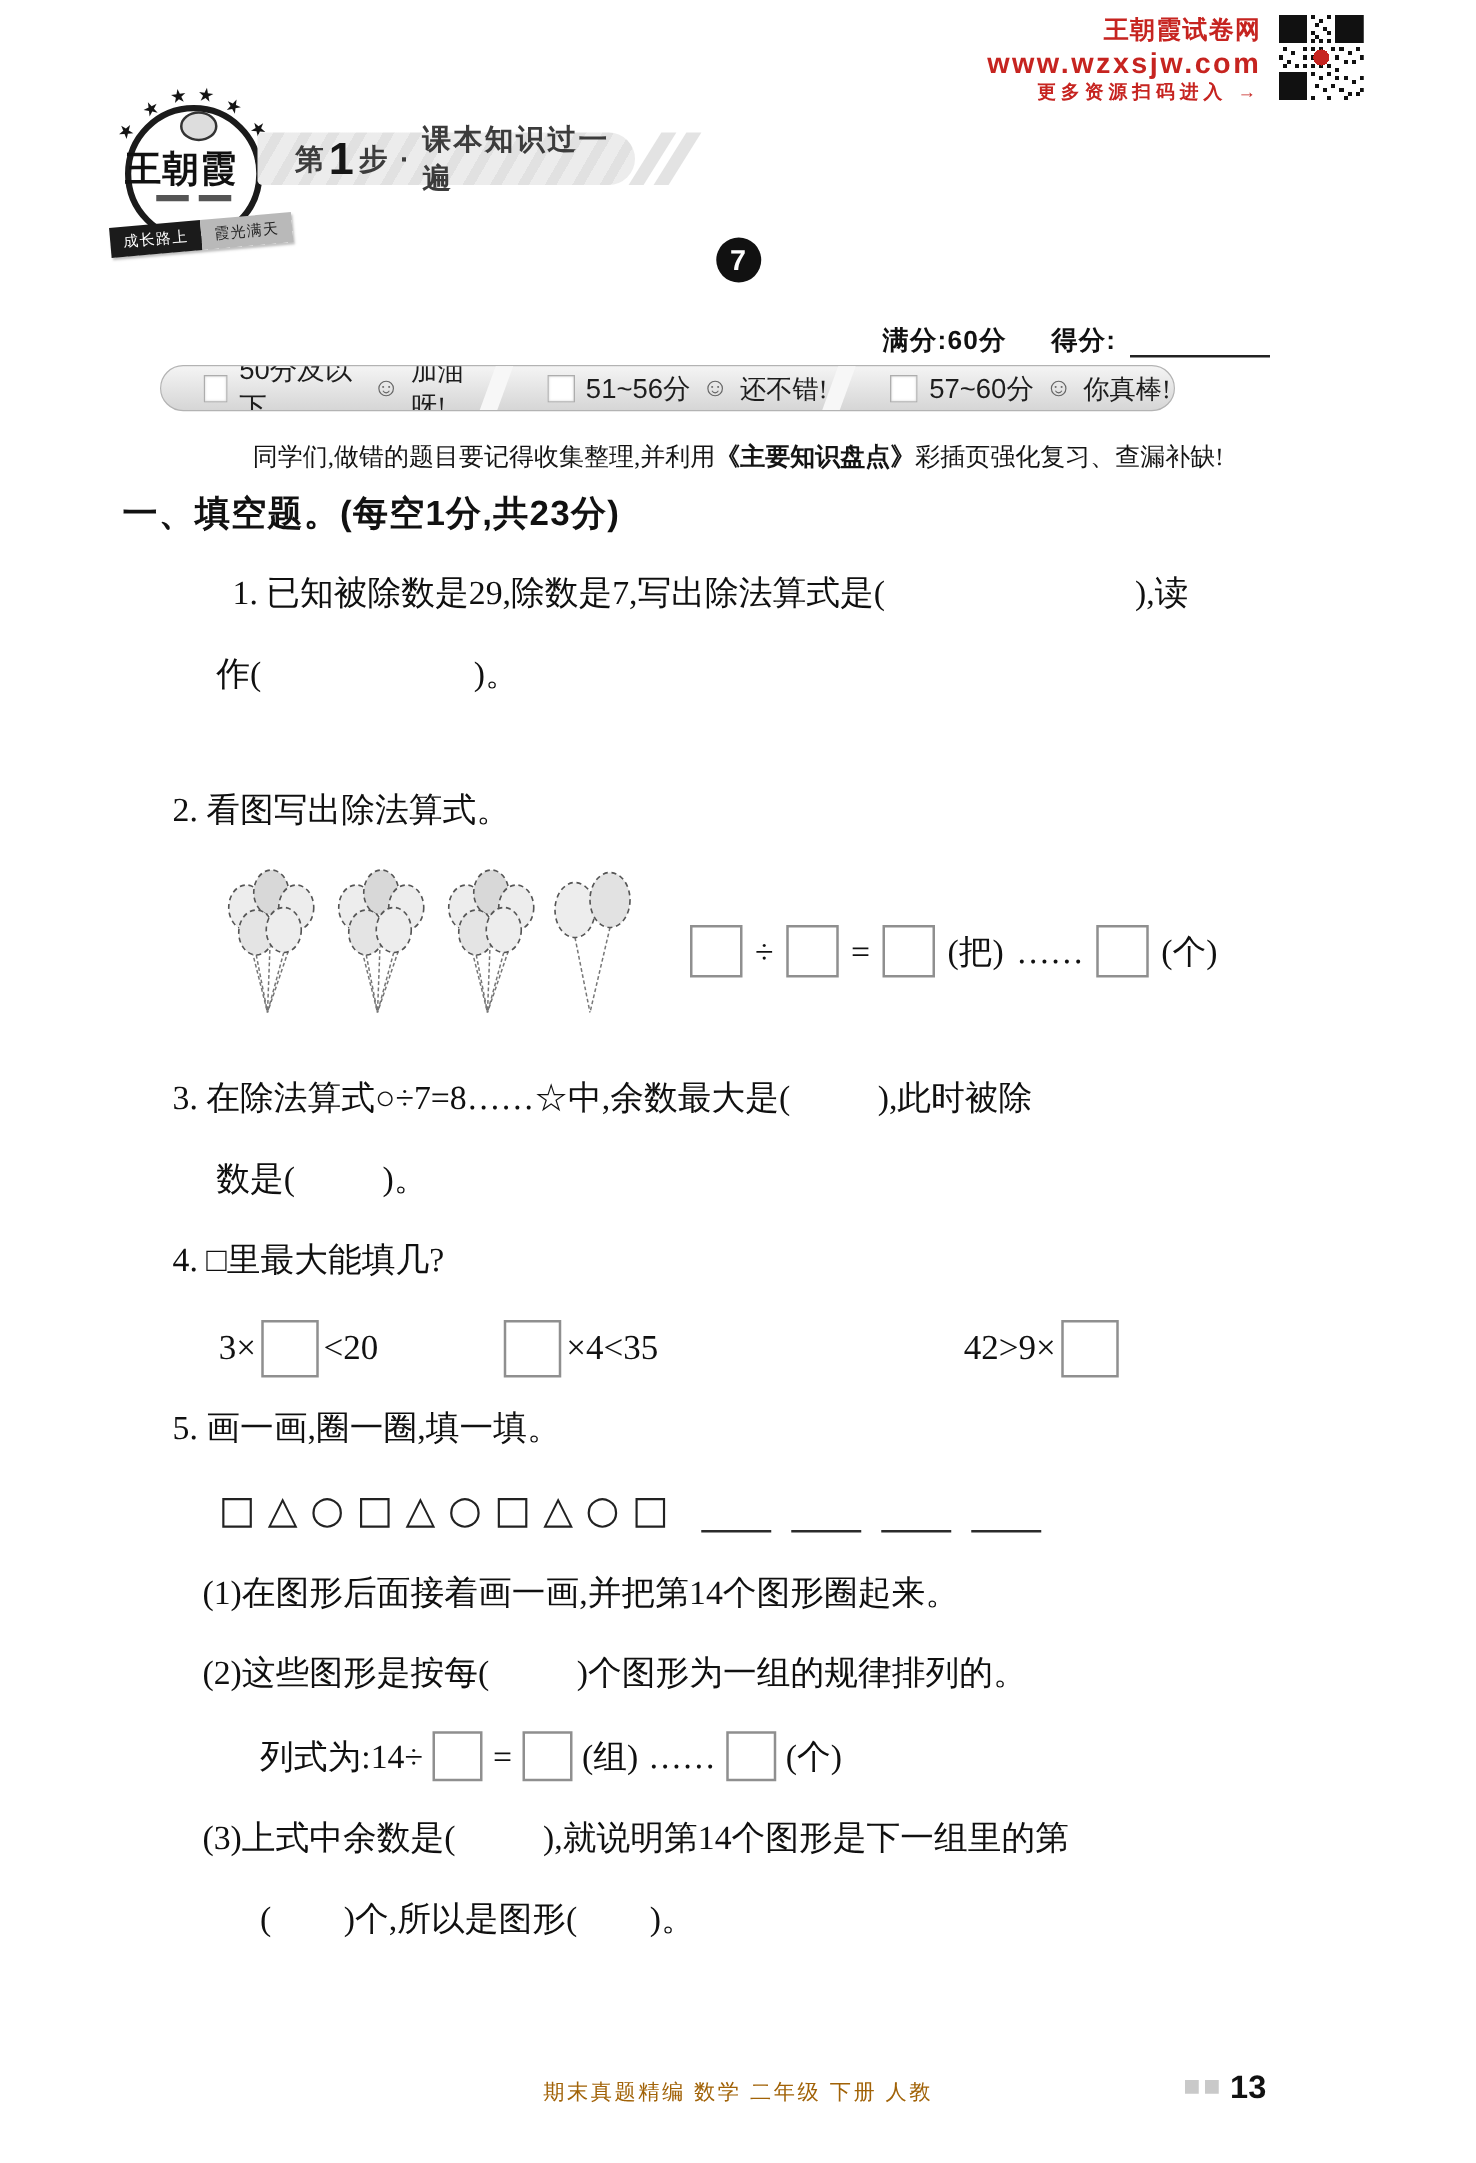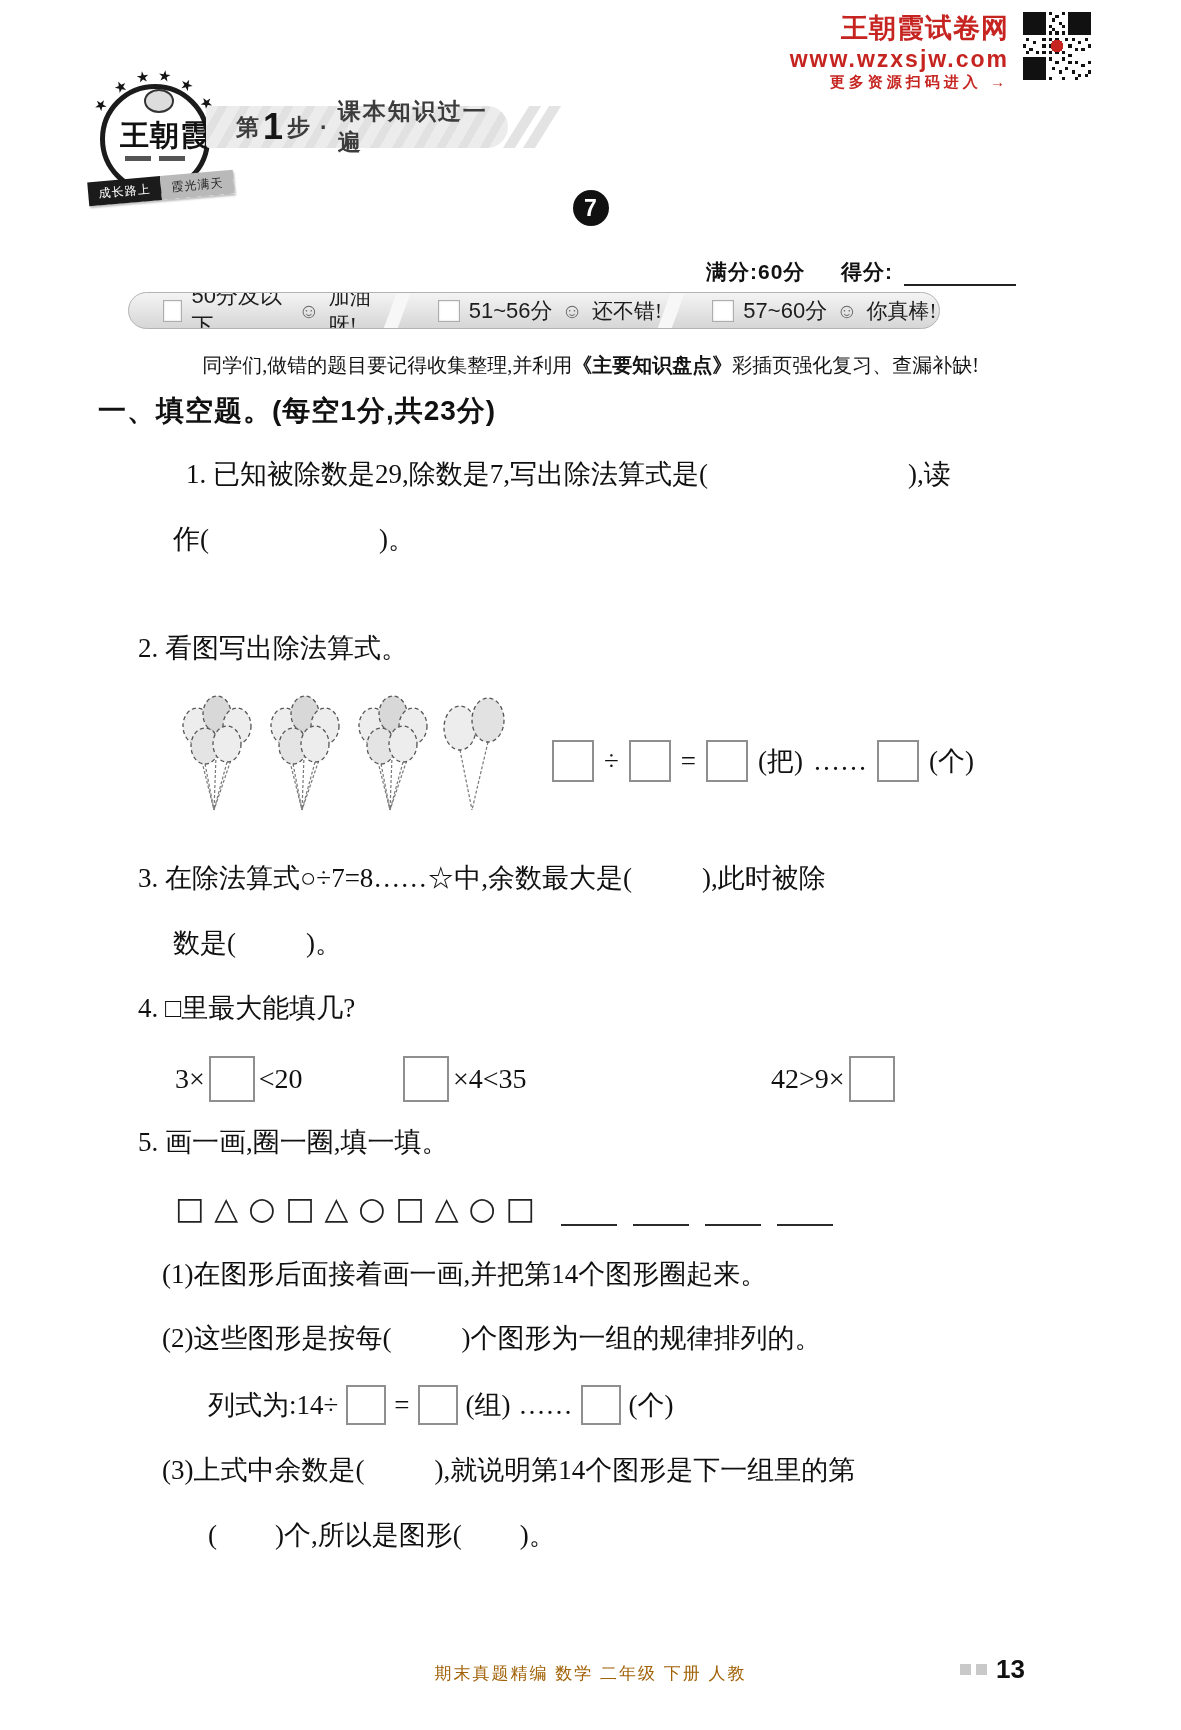--- a/index.html
+++ b/index.html
@@ -1,33 +1,33 @@
 <!DOCTYPE html>
 <html><head>
 <meta charset="utf-8">
 <style>
   * { margin:0; padding:0; box-sizing:border-box; }
   body { width:1181px; height:1730px; background:#ffffff; position:relative;
          font-family:"Liberation Sans", sans-serif; color:#111; overflow:hidden; }
 
   
   .site-logo { position:absolute; top:10px; right:172px; text-align:right; color:#c62420; }
-  .site-logo .name { font-size:27px; font-weight:bold; letter-spacing:1px; }
+  .site-logo .name { font-size:20px; font-weight:bold; letter-spacing:1px; }
   .site-logo .url  { font-size:23px; font-weight:bold; letter-spacing:2px; }
   .site-logo .tag  { font-size:15px; font-weight:bold; letter-spacing:4px;text-align:right; }
   .qr { position:absolute; top:12px; right:90px; width:68px; height:68px; }
 
   
   .stamp { position:absolute; left:92px; top:70px; width:134px; height:136px; }
   .stamp .star { position:absolute; font-size:15px; color:#141414; }
   .ring { position:absolute; left:8px; top:14px; width:110px; height:110px; border:5px solid #1b1b1b;
           border-radius:50%; background:#fff; }
   .portrait { position:absolute; left:50%; top:19px; transform:translateX(-50%);
               width:30px; height:24px; border:2px solid #333; border-radius:50%; background:#ddd; }
-  .stamp-name { position:absolute; left:8px; top:46px; width:110px; text-align:right;
+  .stamp-name { position:absolute; left:8px; top:46px; width:110px; text-align:left;
                 font-family:"Liberation Serif", serif; font-weight:bold; font-size:29px; letter-spacing:1px; }
   .stamp-sub { position:absolute; left:8px; top:86px; width:110px; display:flex; justify-content:center; gap:8px; }
   .stamp-sub i { width:26px; height:5px; background:#555; }
   .ribbon { position:absolute; left:-4px; top:106px; width:146px; height:24px; transform:rotate(-5deg);
             display:flex; box-shadow:1px 2px 2px rgba(0,0,0,.25); }
   .ribbon .r1 { flex:1; background:#1b1b1b; color:#fff; font-size:12px; display:flex;
                 align-items:center; justify-content:center; letter-spacing:1px; }
   .ribbon .r2 { flex:1; background:#b9b9b9; color:#222; font-size:12px; display:flex;
                 align-items:center; justify-content:center; letter-spacing:1px; }
 
@@ -89,21 +89,21 @@
   .shapes-row { position:absolute; left:175px; top:1190px; display:flex; align-items:flex-end; }
   .shapes { font-family:"DejaVu Sans", sans-serif; font-size:31px; letter-spacing:10px; color:#222; }
   .blank { display:inline-block; width:56px; height:34px; border-bottom:2px solid #2b2b2b; margin-left:16px; }
 
   .expr { display:flex; align-items:center; gap:8px; }
   .expr .abox { width:40px; height:40px; }
 
   
   .footer-info { position:absolute; top:1662px; left:0; width:100%; text-align:center;
                  font-size:17px; color:#a16207; letter-spacing:2px; }
-  .page-tab { position:absolute; top:1654px; right:156px; display:flex; align-items:center; gap:5px; }
+  .page-tab { position:absolute; top:1654px; right:168px; display:flex; align-items:center; gap:5px; }
   .page-tab .sq { width:11px; height:11px; background:#c9c9c9; }
   .page-num { font-size:26px; font-weight:bold; color:#111; margin-left:4px; }
 </style>
 </head>
 <body>
 
 <div class="site-logo">
   <div class="name">王朝霞试卷网</div>
   <div class="url">www.wzxsjw.com</div>
   <div class="tag">更多资源扫码进入 →</div>

